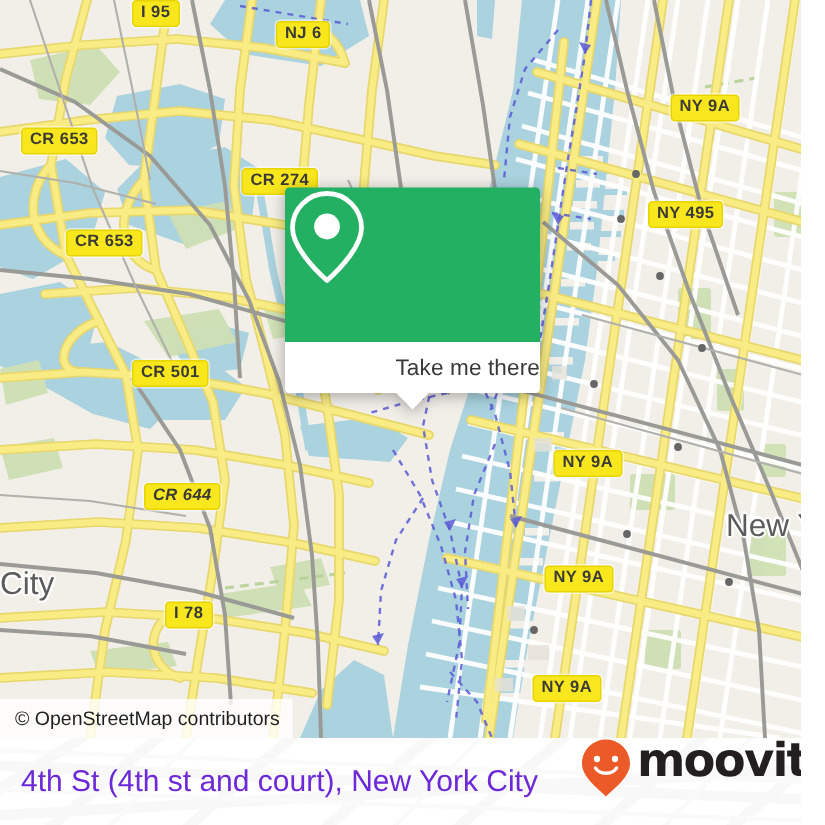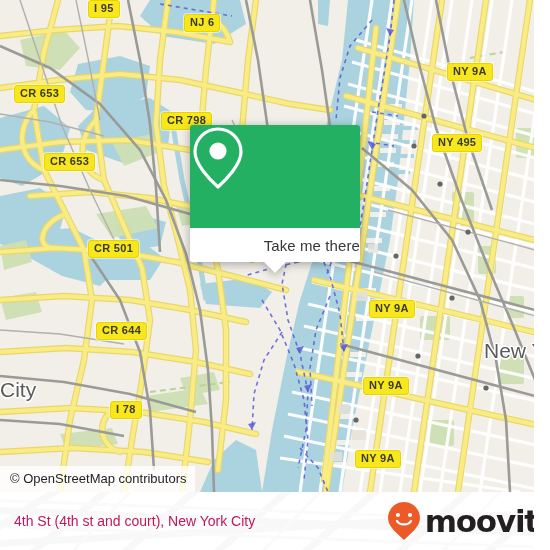--- a/index.html
+++ b/index.html
@@ -87,26 +87,26 @@
   }
 
   
   .footer{
     position:absolute;left:0;top:492px;width:550px;height:58px;
     background:#ffffff;overflow:hidden;
   }
   .footer .watermark{position:absolute;left:0;top:0;opacity:.30;}
   .footer-text{
     position:absolute;left:14px;top:0;height:58px;line-height:58px;
-    font-size:14px;color:#be185d;white-space:nowrap;
+    font-size:20px;color:#6d28d9;white-space:nowrap;
     font-family:"Liberation Sans", sans-serif;
   }
   .brand{
     position:absolute;right:12px;top:0;height:58px;
-    display:flex;align-items:center;gap:4px;
+    display:flex;align-items:flex-start;gap:4px;
   }
   .brand .wordmark{
     font-size:31px;font-weight:bold;color:#231f20;letter-spacing:-1.2px;
     font-family:"DejaVu Sans", sans-serif;
     line-height:31px;
   }
 </style>
 </head>
 <body>
 
@@ -362,26 +362,26 @@
           <rect x="368" y="244" width="10" height="9"></rect>
           <rect x="356" y="292" width="12" height="9"></rect>
         </g>
       </g>
     </svg>
 
     <div class="shield" style="left:88px;top:0px;">I 95</div>
     <div class="shield" style="left:184px;top:14px;">NJ 6</div>
     <div class="shield" style="left:447px;top:63px;">NY 9A</div>
     <div class="shield" style="left:14px;top:85px;">CR 653</div>
-    <div class="shield" style="left:161px;top:112px;">CR 798</div>
+    <div class="shield" style="left:161px;top:112px;">CR 274</div>
     <div class="shield" style="left:432px;top:134px;">NY 495</div>
     <div class="shield" style="left:44px;top:153px;">CR 653</div>
     <div class="shield" style="left:88px;top:240px;">CR 501</div>
     <div class="shield" style="left:369px;top:300px;">NY 9A</div>
-    <div class="shield" style="left:96px;top:322px;">CR 644</div>
+    <div class="shield" style="left:96px;top:322px;font-style:italic;">CR 644</div>
     <div class="shield" style="left:363px;top:377px;">NY 9A</div>
     <div class="shield" style="left:110px;top:401px;">I 78</div>
     <div class="shield" style="left:355px;top:450px;">NY 9A</div>
 
     <div class="placelbl big" style="left:484px;top:339px;">New Yor</div>
     <div class="placelbl big" style="left:0px;top:378px;">City</div>
 
     <div class="attrib">© OpenStreetMap contributors</div>
 
     <div class="card">

